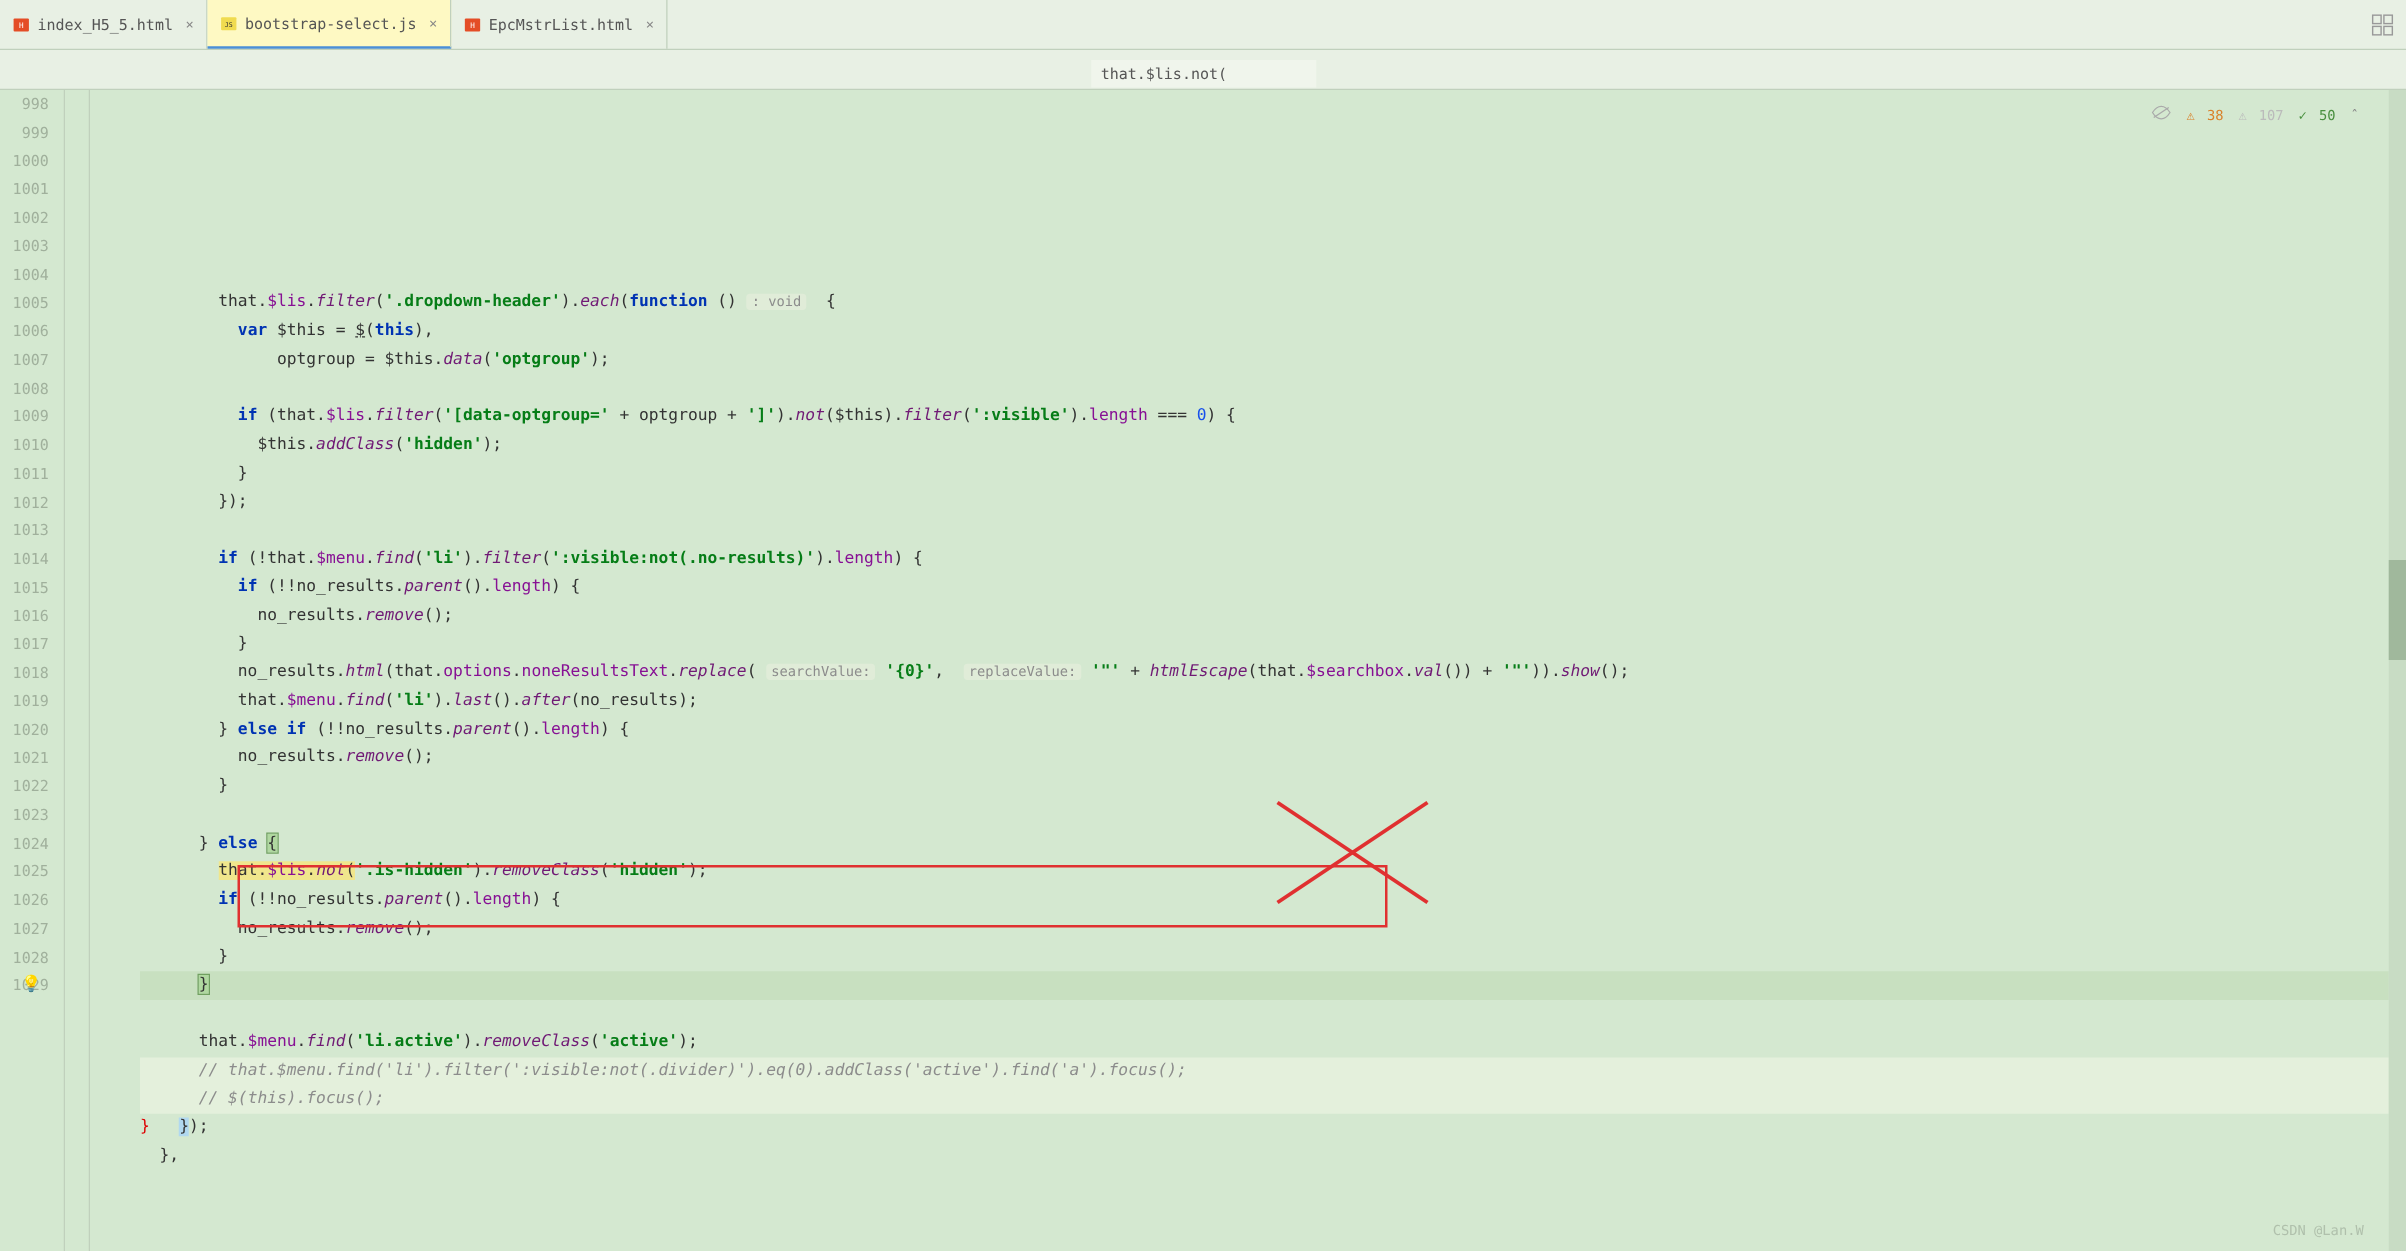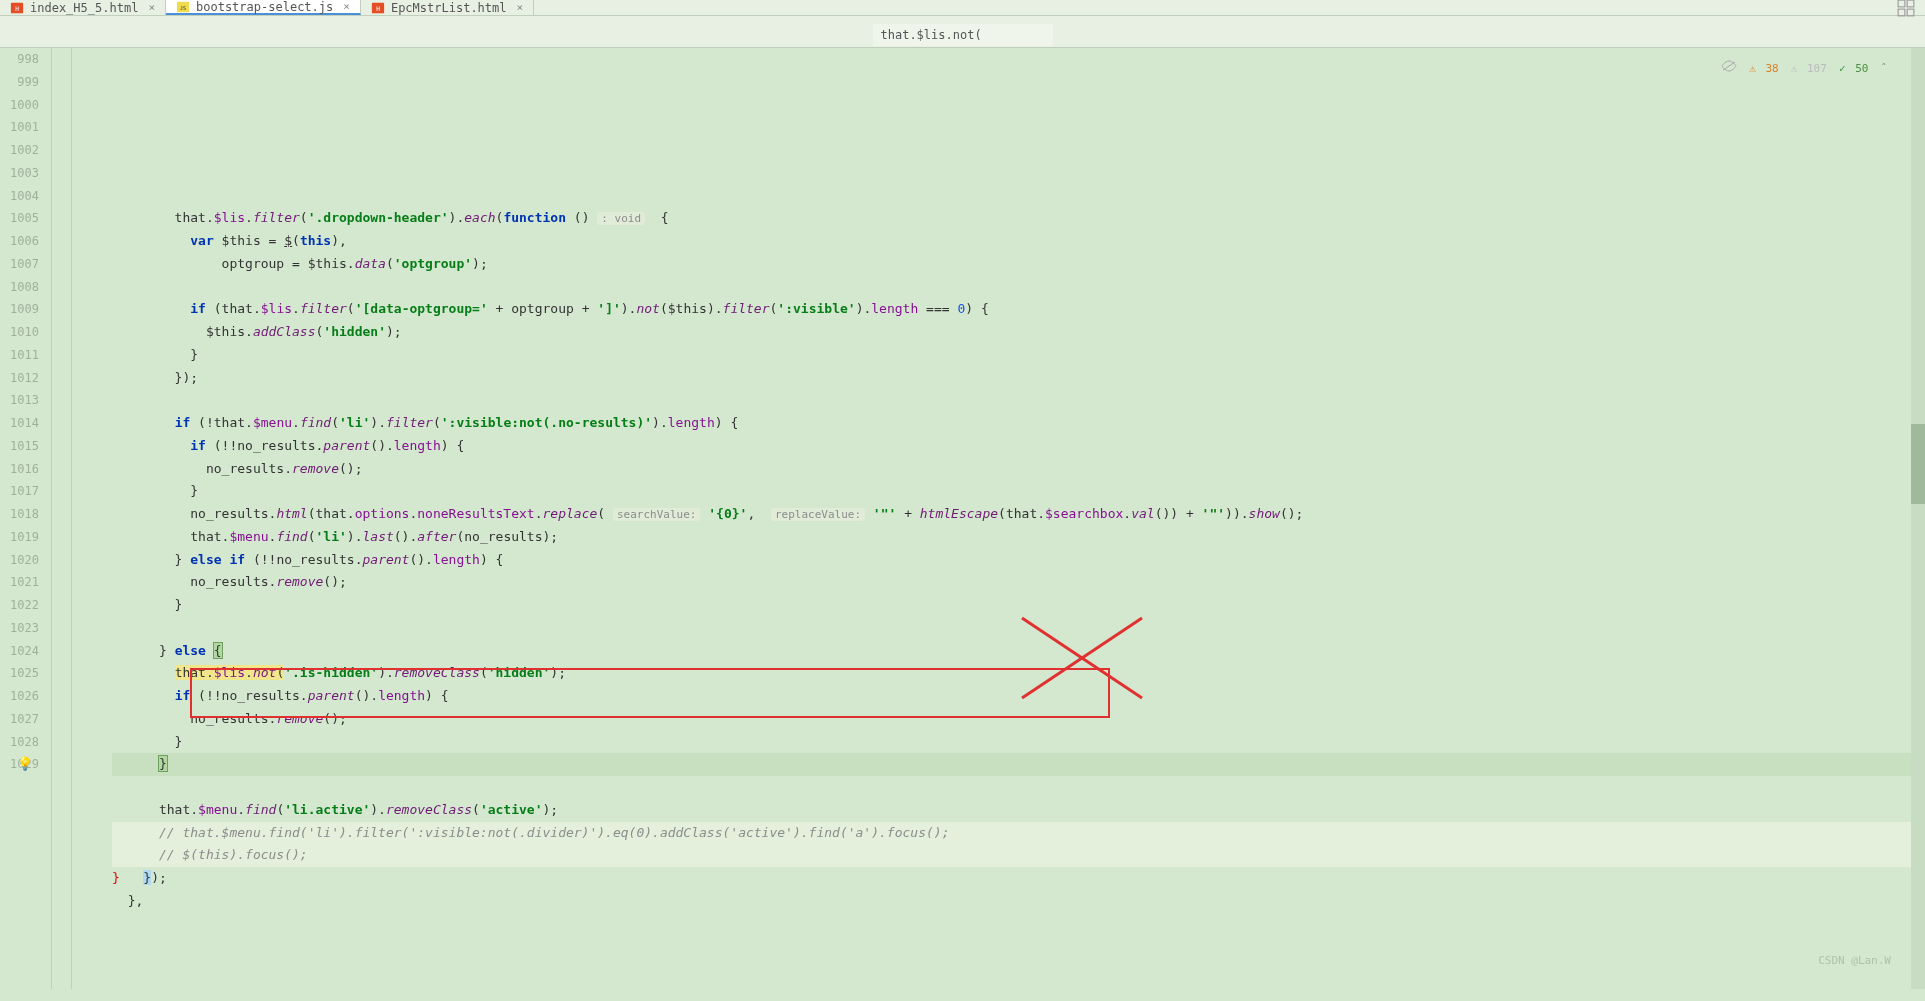--- a/index.html
+++ b/index.html
@@ -6,34 +6,34 @@
     body {
       font-family: 'Menlo', 'Consolas', monospace;
       font-size: 13px;
       background: #d4e8d0;
       overflow: hidden;
     }
     .tabs {
       display: flex;
       background: #e8f0e4;
       border-bottom: 1px solid #c0d0bc;
-      height: 16px;
+      height: 40px;
     }
     .tab {
       display: flex;
       align-items: center;
       padding: 0 10px;
       border-right: 1px solid #c0d0bc;
       cursor: pointer;
       font-size: 12px;
       color: #555;
       gap: 6px;
     }
     .tab.active {
-      background: #ffffff;
+      background: #fef9c3;
       border-bottom: 2px solid #4a8fd8;
     }
     .tab-icon {
       width: 14px;
       height: 14px;
     }
     .tab-close {
       color: #888;
       font-size: 11px;
       margin-left: 4px;

